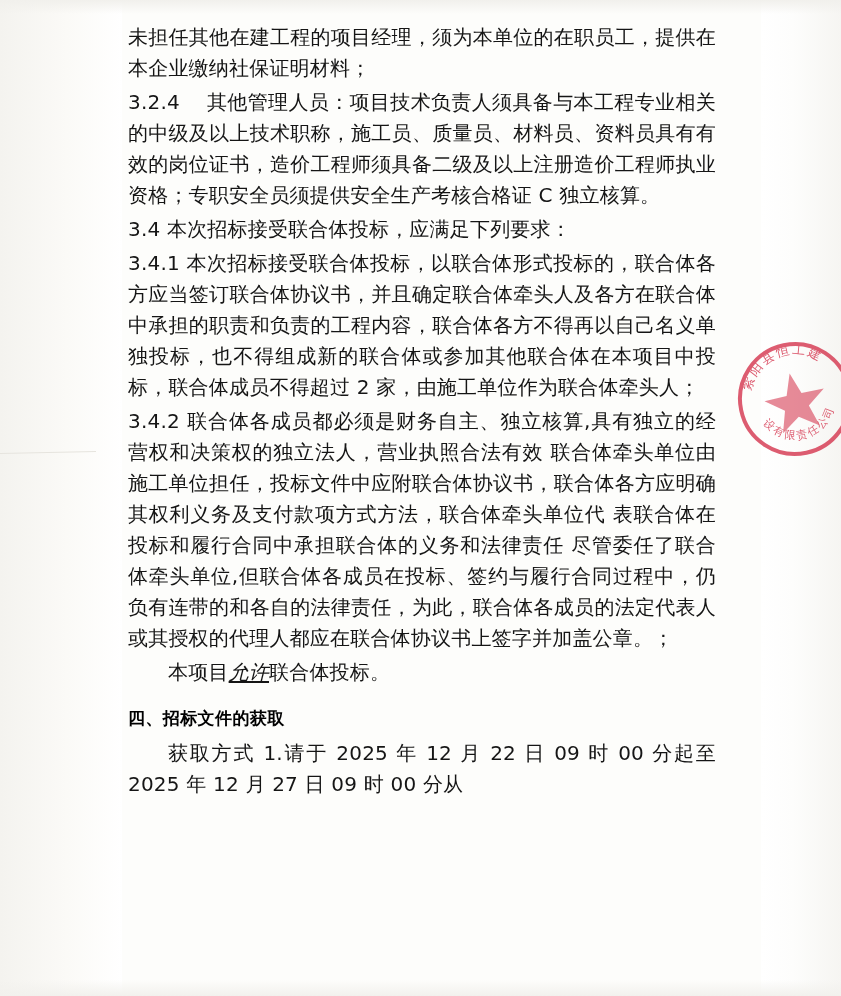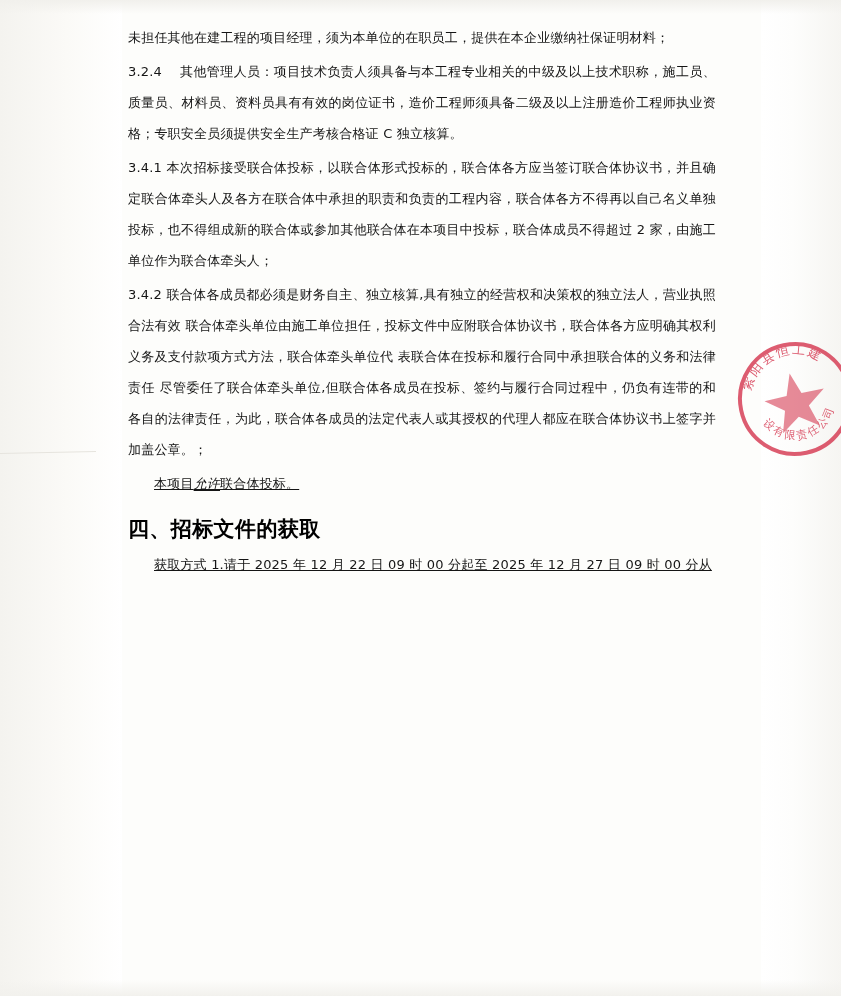--- a/index.html
+++ b/index.html
@@ -42,36 +42,35 @@
 
   .content {
     position: absolute;
     left: 128px;
     top: 22px;
     width: 588px;
   }
 
   p.para {
     margin: 0 0 3px 0;
-    font-size: 13px;
+    font-size: 20px;
     line-height: 31px;
     text-align: justify;
     text-justify: inter-ideograph;
     letter-spacing: 0.2px;
     color: #151515;
   }
 
   p.indent {
     text-indent: 2em;
-    text-decoration: underline;
   }
 
   .heading {
     margin: 14px 0 4px 0;
-    font-size: 21px;
+    font-size: 17px;
     line-height: 32px;
     font-weight: bold;
     letter-spacing: 0.4px;
     color: #000;
   }
 
   .tight {
     line-height: 29px;
   }
 
@@ -123,20 +122,21 @@
 <div class="page">
   <div class="page-edge-left"></div>
   <div class="page-edge-right"></div>
   <div class="scan-shadow-top"></div>
   <div class="scan-shadow-bottom"></div>
   <div class="fold-line"></div>
 
   <div class="content">
     <p class="para">未担任其他在建工程的项目经理，须为本单位的在职员工，提供在本企业缴纳社保证明材料；</p>
     <p class="para">3.2.4 　其他管理人员：项目技术负责人须具备与本工程专业相关的中级及以上技术职称，施工员、质量员、材料员、资料员具有有效的岗位证书，造价工程师须具备二级及以上注册造价工程师执业资格；专职安全员须提供安全生产考核合格证 C 独立核算。</p>
+    <p class="para">3.4 本次招标接受联合体投标，应满足下列要求：</p>
     <p class="para">3.4.1 本次招标接受联合体投标，以联合体形式投标的，联合体各方应当签订联合体协议书，并且确定联合体牵头人及各方在联合体中承担的职责和负责的工程内容，联合体各方不得再以自己名义单独投标，也不得组成新的联合体或参加其他联合体在本项目中投标，联合体成员不得超过 2 家，由施工单位作为联合体牵头人；</p>
     <p class="para">3.4.2 联合体各成员都必须是财务自主、独立核算,具有独立的经营权和决策权的独立法人，营业执照合法有效 联合体牵头单位由施工单位担任，投标文件中应附联合体协议书，联合体各方应明确其权利义务及支付款项方式方法，联合体牵头单位代 表联合体在投标和履行合同中承担联合体的义务和法律责任 尽管委任了联合体牵头单位,但联合体各成员在投标、签约与履行合同过程中，仍负有连带的和各自的法律责任，为此，联合体各成员的法定代表人或其授权的代理人都应在联合体协议书上签字并加盖公章。；</p>
 
     <p class="para indent small-gap"><span>本项目</span><span class="italic-em">允许</span><span>联合体投标。</span></p>
 
     <p class="heading">四、招标文件的获取</p>
 
     <p class="para indent tight">获取方式 1.请于 2025 年 12 月 22 日 09 时 00 分起至 2025 年 12 月 27 日 09 时 00 分从</p>
 
   </div>

